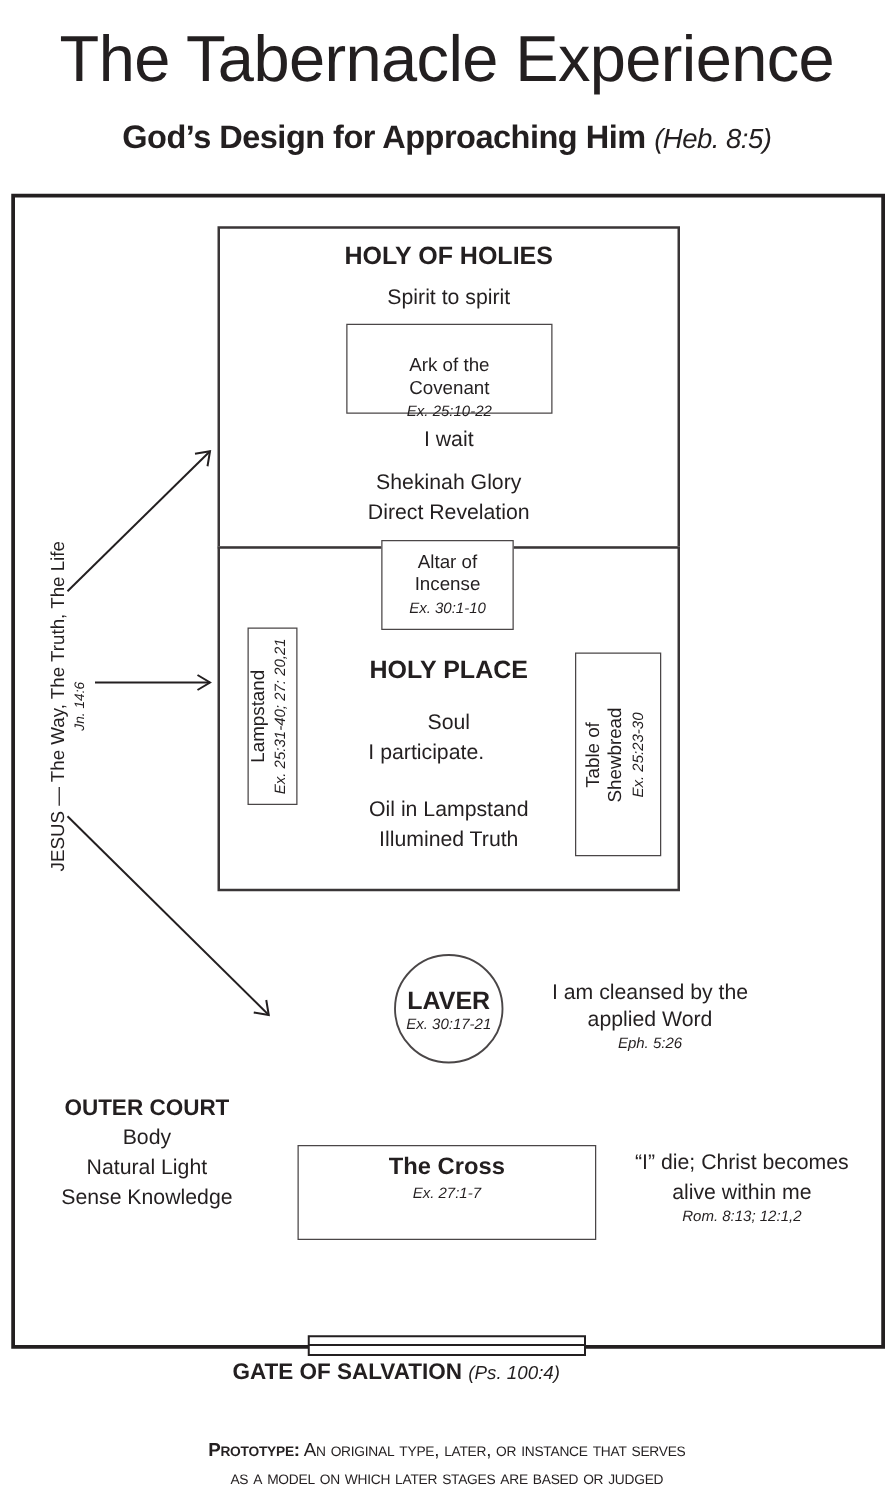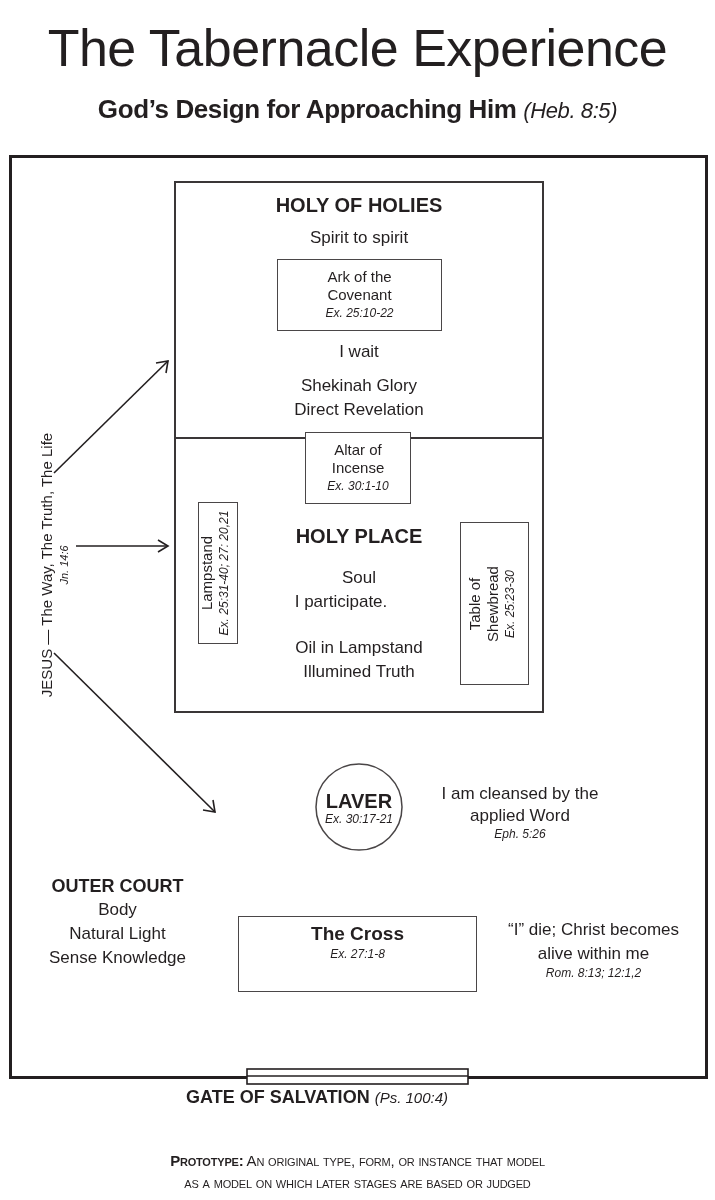--- a/index.html
+++ b/index.html
@@ -28,21 +28,21 @@
   <span>God’s Design for Approaching Him</span>
   <span class="ref">(Heb. 8:5)</span>
 </div>
 
 <div class="abs outer"></div>
 
 <div class="abs box" style="left:174px; top:181px; width:370px; height:258px;"></div>
 <div class="abs center heading" style="left:174px; width:370px; top:194px;">HOLY OF HOLIES</div>
 <div class="abs center body-text" style="left:174px; width:370px; top:226px;">Spirit to spirit</div>
 
-<div class="abs thin center" style="left:277px; top:259px; width:165px; height:72px; padding-top:8px; font-size:15px; line-height:18px;">
+<div class="abs thin center" style="left:277px; top:259px; width:165px; height:72px; padding-top:24px; font-size:15px; line-height:18px;">
   <div>Ark of the</div>
   <div>Covenant</div>
   <div class="ref-it">Ex. 25:10-22</div>
 </div>
 
 <div class="abs center body-text" style="left:174px; width:370px; top:340px;">I wait</div>
 <div class="abs center body-text" style="left:174px; width:370px; top:374px;">Shekinah Glory</div>
 <div class="abs center body-text" style="left:174px; width:370px; top:398px;">Direct Revelation</div>
 
 <div class="abs box" style="left:174px; top:437px; width:370px; height:276px;"></div>
@@ -113,32 +113,32 @@
 
 <div class="abs center" style="left:30px; width:175px; top:874px;">
   <div style="font-size:18px; font-weight:bold; line-height:24px;">OUTER COURT</div>
   <div class="body-text">Body</div>
   <div class="body-text">Natural Light</div>
   <div class="body-text">Sense Knowledge</div>
 </div>
 
 <div class="abs thin center" style="left:238px; top:916px; width:239px; height:76px; padding-top:5px;">
   <div style="font-size:19px; font-weight:bold; line-height:24px;">The Cross</div>
-  <div class="ref-it" style="line-height:16px;">Ex. 27:1-8</div>
+  <div class="ref-it" style="line-height:16px;">Ex. 27:1-7</div>
 </div>
 <div class="abs center body-text" style="left:486px; width:215px; top:918px; line-height:24px;">
   <div>“I” die; Christ becomes</div>
   <div>alive within me</div>
   <div class="ref-it" style="line-height:14px;">Rom. 8:13; 12:1,2</div>
 </div>
 
 <div class="abs center" style="left:0; width:634px; top:1085px; font-size:18px; line-height:24px;">
   <span style="font-weight:bold;">GATE OF SALVATION</span>
   <span style="font-style:italic; font-size:15px;">(Ps. 100:4)</span>
 </div>
 
 <div class="abs center smallcaps" style="left:0; width:715px; top:1150px; font-size:15px; line-height:22px; letter-spacing:-0.2px;">
   <div>
     <span style="font-weight:bold;">Prototype:</span>
-    <span>An original type, form, or instance that model</span>
+    <span>An original type, later, or instance that serves</span>
   </div>
   <div>as a model on which later stages are based or judged</div>
 </div>
 
 </body></html>

